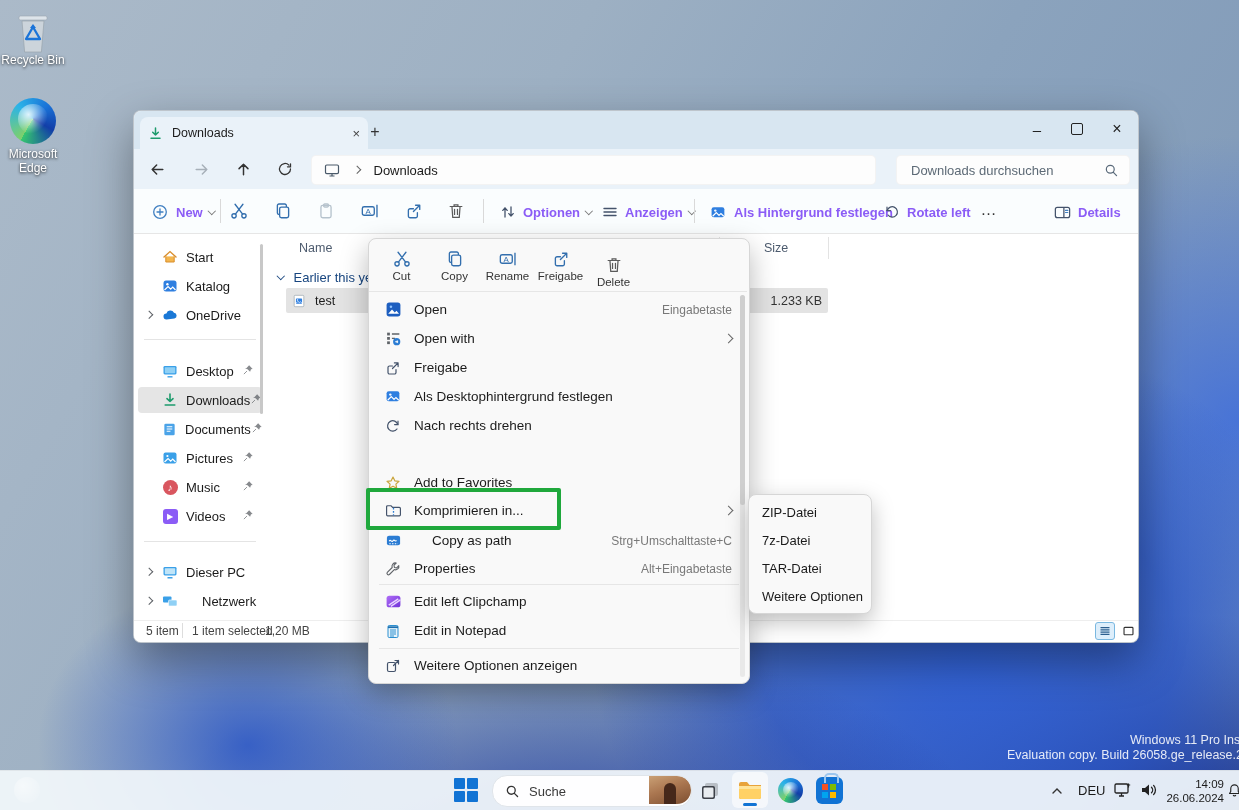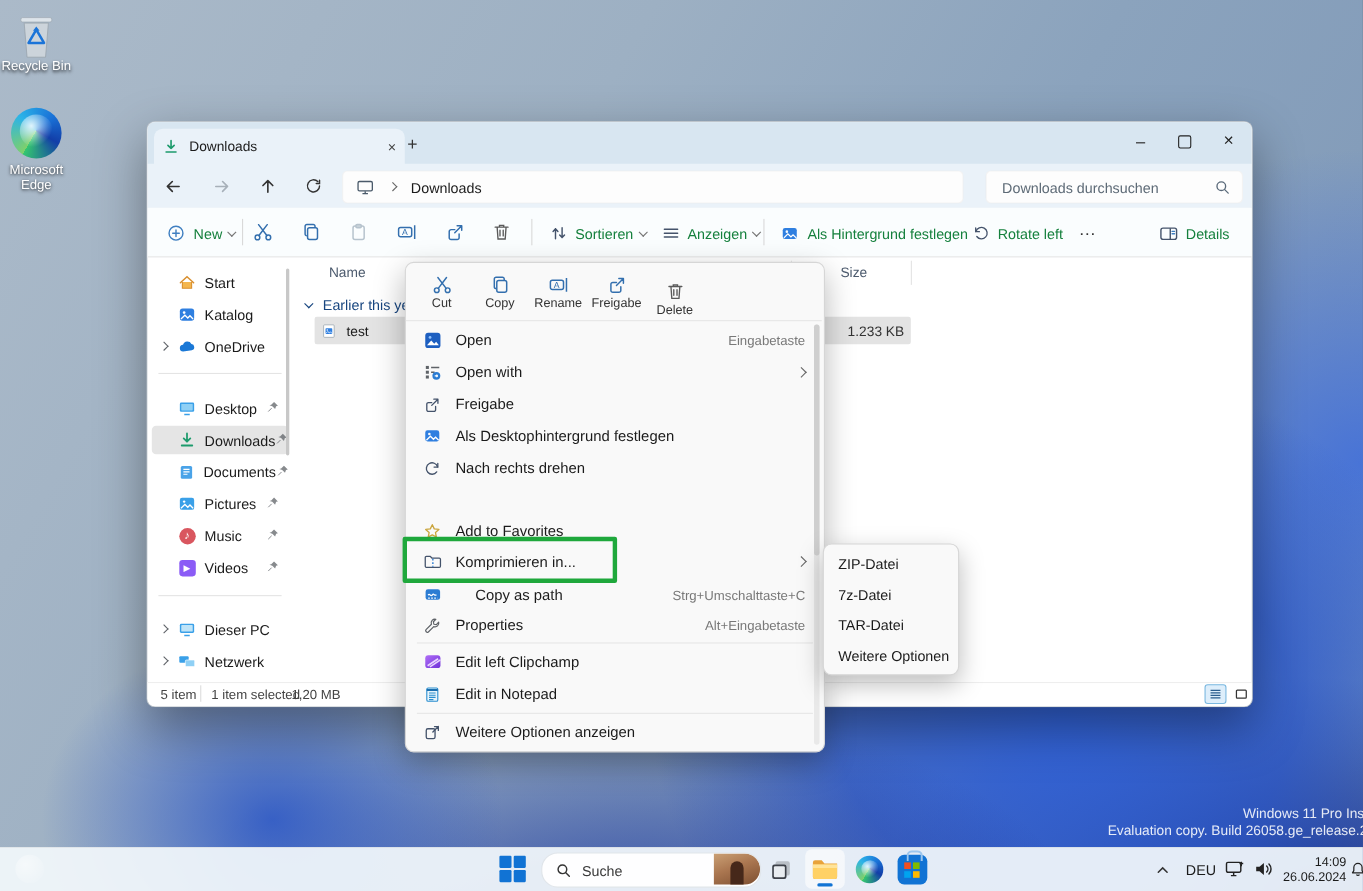--- a/index.html
+++ b/index.html
@@ -24,21 +24,21 @@
   
   #win{left:133px;top:110px;width:1004px;height:531px;border-radius:8px;overflow:hidden;
     box-shadow:0 18px 45px rgba(0,0,0,.38);border:1px solid rgba(70,90,110,.35);background:#fff;}
   #titlebar{left:0;top:0;width:1004px;height:38px;background:#d8e6f1;}
   #tab{left:6px;top:6px;width:212px;height:32px;background:#eaf2f9;border-radius:8px 8px 0 0;padding:0 8px;}
   #navbar{left:0;top:38px;width:1004px;height:40px;background:#eaf2f9;}
   .navbtn{width:30px;height:30px;border-radius:4px;display:flex;align-items:center;justify-content:center;}
   .addr{background:#fdfdfd;border-radius:5px;height:28px;border:1px solid rgba(0,0,0,.04);}
   .wctl{width:40px;height:34px;display:flex;align-items:center;justify-content:center;font-size:15px;color:#222;}
   #toolbar{left:0;top:78px;width:1004px;height:44px;background:#fafdfe;border-bottom:1px solid #e6e6e6;}
-  .tbtxt{font-size:13px;color:#15803d;}
+  .tbtxt{font-size:13px;color:#8b5cf6;font-weight:bold;}
   .tsep{width:1px;height:24px;background:#d9d9d9;}
   .chv{display:inline-block;width:6px;height:6px;border-right:1.4px solid currentColor;border-bottom:1.4px solid currentColor;}
   .chv-r{transform:rotate(-45deg);}
   .chv-d{transform:rotate(45deg);}
   .chv-s{width:4.5px;height:4.5px;}
 
   
   .side-item{left:4px;width:124px;height:26px;display:flex;align-items:center;border-radius:4px;font-size:13px;}
   .side-ic{width:16px;margin-left:24px;margin-right:8px;display:flex;justify-content:center;}
   .pin{margin-left:auto;margin-right:8px;opacity:.75;}
@@ -229,21 +229,21 @@
           <path d="M2.8 4h10.4M6.3 4V2.6h3.4V4M4.4 4l.7 9.6h5.8l.7-9.6M6.7 6.5v4.6M9.3 6.5v4.6" fill="none" stroke="#5a5a5a" stroke-width="1.1" stroke-linecap="round"></path>
         </svg>
       </div>
     <div class="abs tsep" style="left:349px;top:88px;"></div>
     <div class="abs flex" style="left:360px;top:88px;height:26px;padding:0 6px;">
       <span style="display:flex;">
         <svg width="16" height="16" viewBox="0 0 16 16">
             <path d="M5 13V4M5 4L2.8 6.4M5 4l2.2 2.4M11 3v9M11 12l-2.2-2.4M11 12l2.2-2.4" fill="none" stroke="#44536b" stroke-width="1.3" stroke-linecap="round"></path>
           </svg>
         </span>
-      <span class="tbtxt" style="margin:0 6px 0 7px;">Sortieren</span>
+      <span class="tbtxt" style="margin:0 6px 0 7px;">Optionen</span>
       <span class="chv chv-d chv-s" style="color:#777;margin-top:-3px;"></span>
     </div>
     <div class="abs flex" style="left:462px;top:88px;height:26px;padding:0 6px;">
       <span style="display:flex;">
         <svg width="16" height="16" viewBox="0 0 16 16">
             <path d="M2 4.5h12M2 8h12M2 11.5h12" stroke="#44536b" stroke-width="1.4" stroke-linecap="round"></path>
           </svg>
         </span>
       <span class="tbtxt" style="margin:0 6px 0 7px;">Anzeigen</span>
       <span class="chv chv-d chv-s" style="color:#777;margin-top:-3px;"></span>
@@ -394,21 +394,21 @@
       <span class="chv chv-r chv-s" style="position:absolute;left:8px;color:#5f6368;"></span>
       <span class="side-ic">
         <svg width="16" height="16" viewBox="0 0 16 16">
             <rect x="1.5" y="3" width="13" height="8.4" rx="1.3" fill="#3aa0e8"></rect>
             <rect x="2.8" y="4.2" width="10.4" height="6" rx=".6" fill="#bfe4f8"></rect>
             <path d="M5.5 13.8h5" stroke="#3aa0e8" stroke-width="1.4"></path>
           </svg>
         </span>
       <span>Dieser PC</span>
     </div>
-    <div class="abs side-item" style="top:477px;">
+    <div class="abs side-item" style="top:477px;gap:16px;">
       <span class="chv chv-r chv-s" style="position:absolute;left:8px;color:#5f6368;"></span>
       <span class="side-ic">
         <svg width="16" height="16" viewBox="0 0 16 16">
             <rect x="1" y="3.5" width="8.5" height="6" rx="1" fill="#3aa0e8"></rect>
             <rect x="6.5" y="7" width="8.5" height="6" rx="1" fill="#8fd0f5" stroke="#fff" stroke-width=".6"></rect>
           </svg>
         </span>
       <span>Netzwerk</span>
     </div>
     <div class="abs" style="left:126px;top:133px;width:3px;height:170px;background:#c8c8c8;border-radius:2px;"></div>

